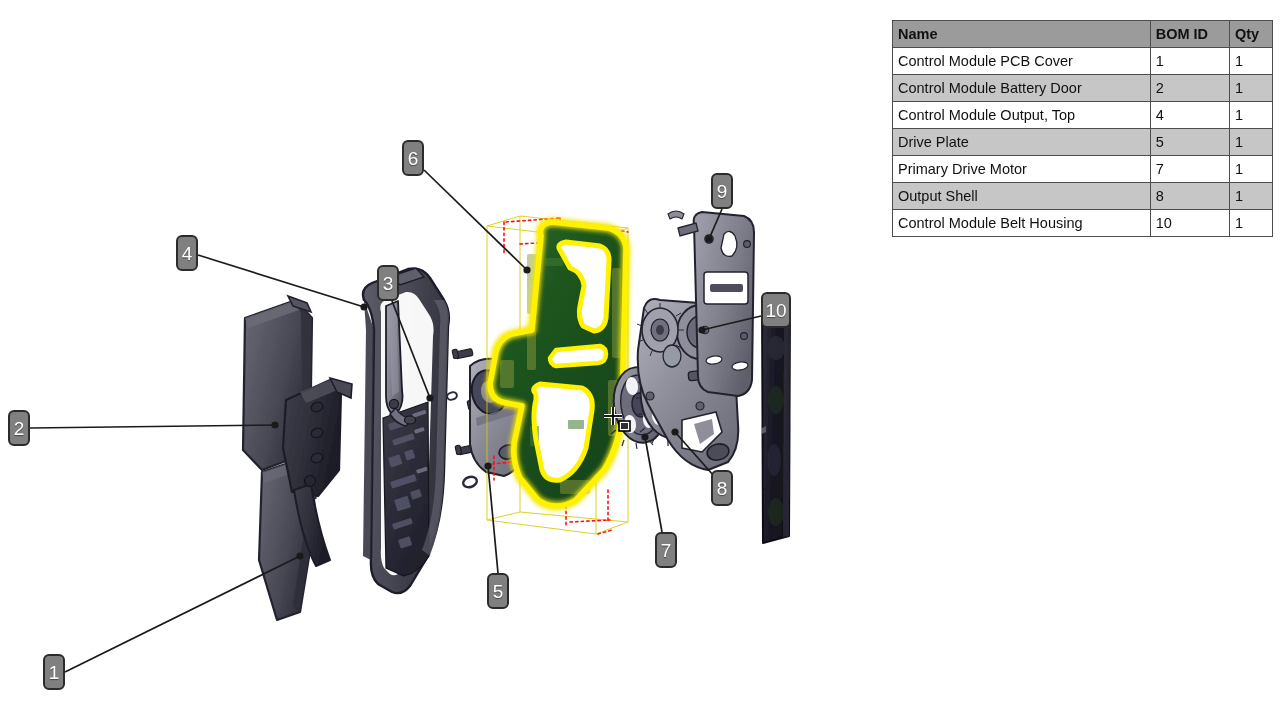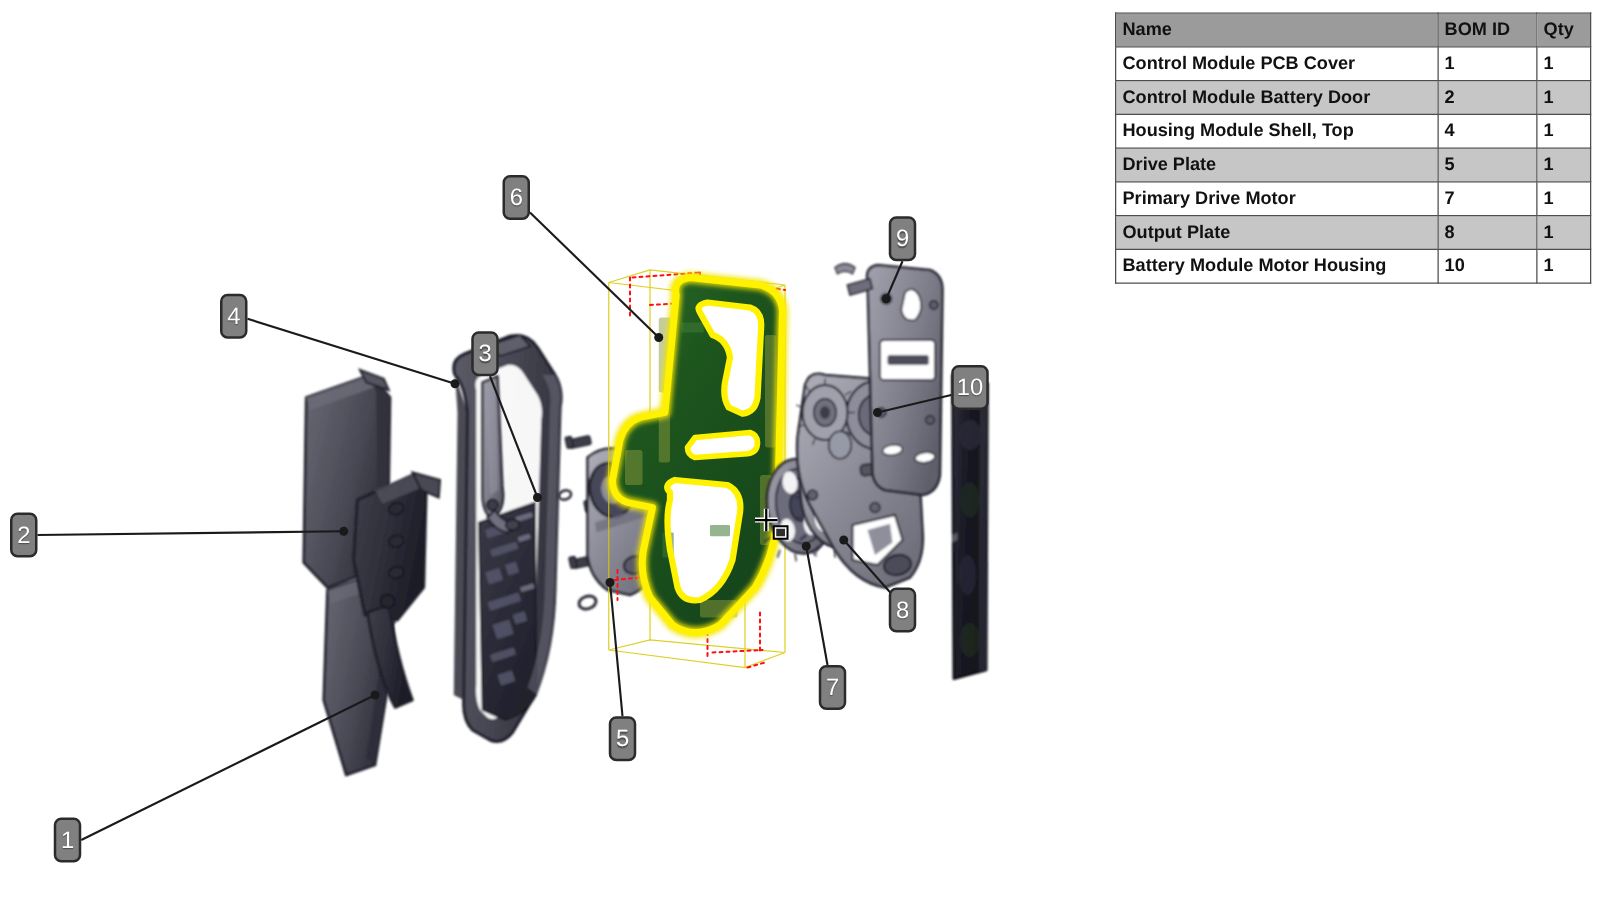--- a/index.html
+++ b/index.html
@@ -45,39 +45,39 @@
     justify-content: center;
     text-shadow: 0 1px 1px rgba(0,0,0,.45);
     z-index: 30;
     user-select: none;
   }
 
   
   #bom-wrap {
     position: absolute;
     left: 892px;
-    top: 10px;
+    top: 20px;
     width: 361px;
     z-index: 20;
   }
   table.bom {
     border-collapse: collapse;
     width: 381px;
     table-layout: fixed;
     font-family: "Liberation Sans", sans-serif;
     font-size: 14.5px;
     color: #111111;
     background: #ffffff;
   }
   table.bom th, table.bom td {
     border: 1px solid #4d4d4d;
     padding: 2px 5px 3px 5px;
     height: 21px;
     text-align: left;
-    font-weight: bold;
+    font-weight: normal;
     white-space: nowrap;
     overflow: hidden;
   }
   table.bom thead th {
     background: #9b9b9b;
     font-weight: bold;
   }
   table.bom tbody tr:nth-child(odd) td { background: #ffffff; }
   table.bom tbody tr:nth-child(even) td { background: #c6c6c6; }
   .col-name { width: 257px; }
@@ -502,39 +502,39 @@
           <td>Control Module PCB Cover</td>
           <td>1</td>
           <td>1</td>
         </tr>
         <tr>
           <td>Control Module Battery Door</td>
           <td>2</td>
           <td>1</td>
         </tr>
         <tr>
-          <td>Housing Module Shell, Top</td>
+          <td>Control Module Output, Top</td>
           <td>4</td>
           <td>1</td>
         </tr>
         <tr>
           <td>Drive Plate</td>
           <td>5</td>
           <td>1</td>
         </tr>
         <tr>
           <td>Primary Drive Motor</td>
           <td>7</td>
           <td>1</td>
         </tr>
         <tr>
-          <td>Output Plate</td>
+          <td>Output Shell</td>
           <td>8</td>
           <td>1</td>
         </tr>
         <tr>
-          <td>Battery Module Motor Housing</td>
+          <td>Control Module Belt Housing</td>
           <td>10</td>
           <td>1</td>
         </tr>
       </tbody>
   </table>
 </div>
 
 </body></html>

